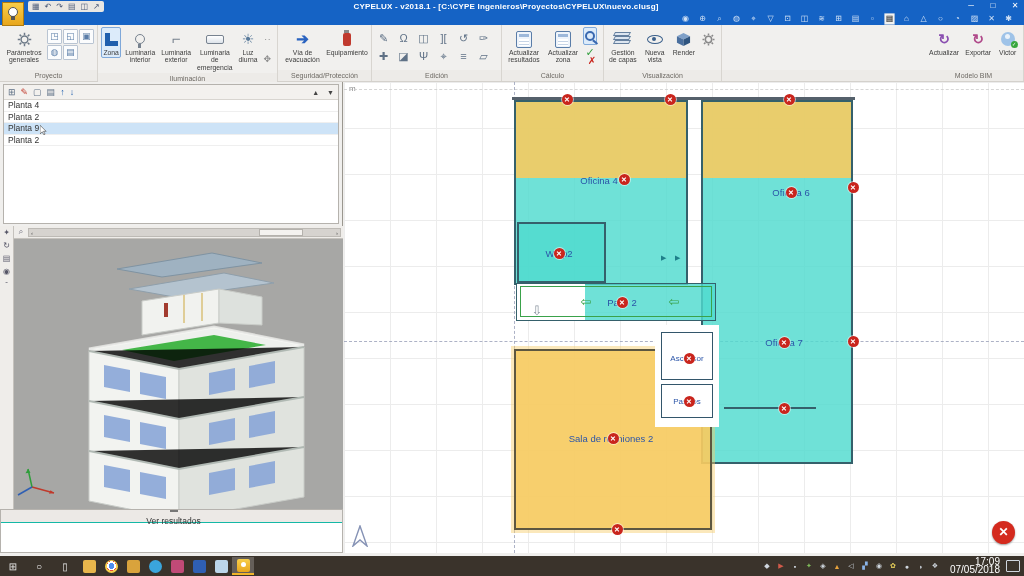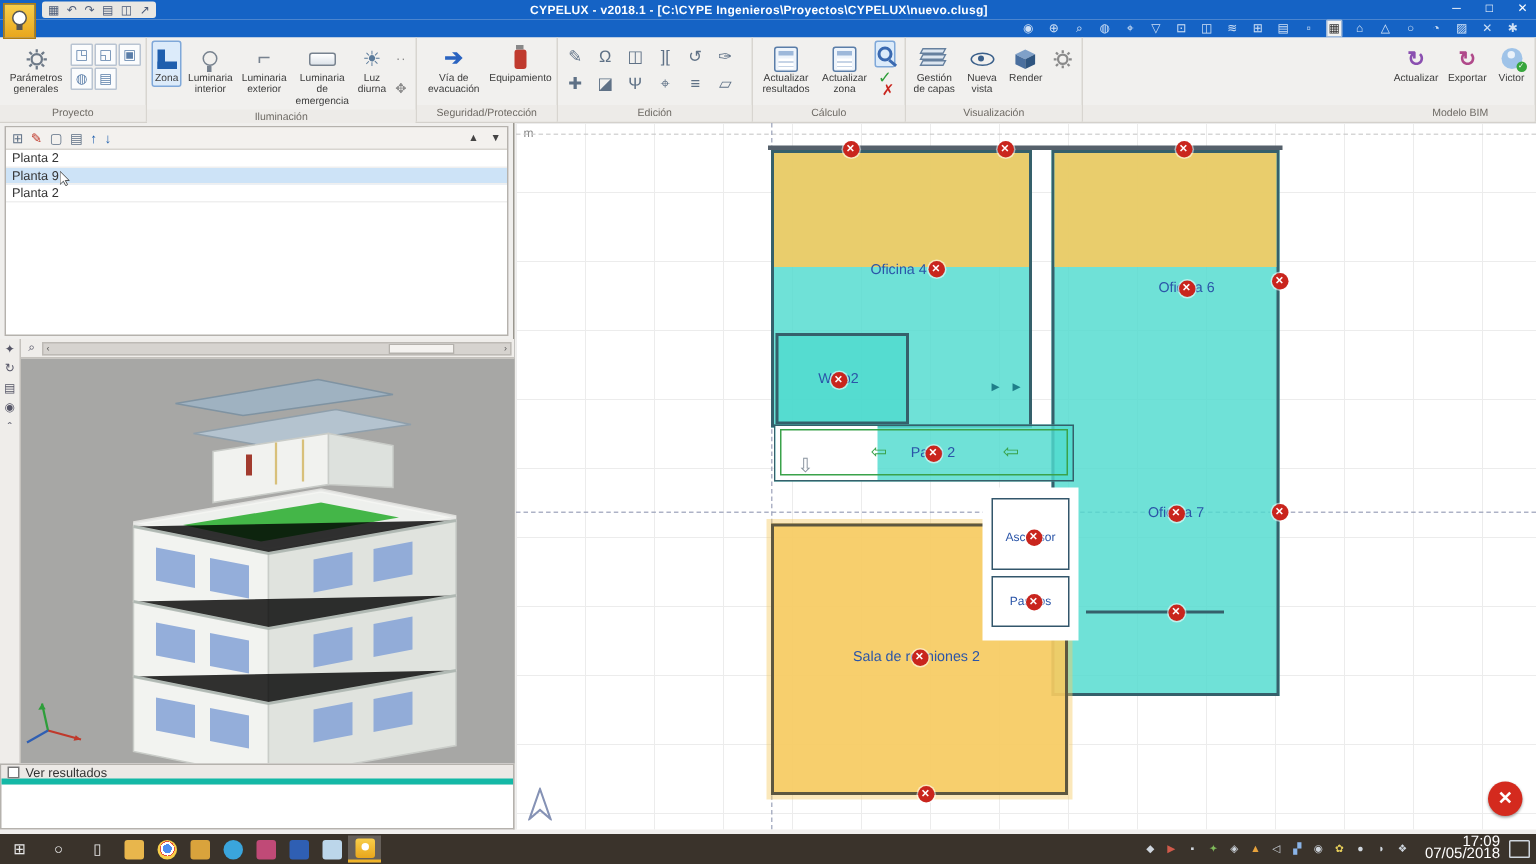--- a/index.html
+++ b/index.html
@@ -81,21 +81,21 @@
   #vp-left { position:absolute; left:0; top:0; width:14px; height:100%; background:#efedea; border-right:1px solid #c5c2bd; display:flex; flex-direction:column; align-items:center; padding-top:2px; gap:4px; }
   #vp-left span { font-size:8px; color:#556; }
   #vp-top { position:absolute; left:14px; top:0; right:0; height:13px; background:#efedea; border-bottom:1px solid #c5c2bd; display:flex; align-items:center; }
   #vp-zoomico { width:14px; font-size:8px; color:#556; text-align:center; }
   #vp-scroll { flex:1; height:9px; background:#d6d3cf; border:1px solid #bdbab5; position:relative; margin-right:2px; }
   #vp-scroll .arr { position:absolute; top:0; font-size:6px; line-height:8px; color:#555; }
   #vp-thumb { position:absolute; left:74%; top:0; width:14%; height:100%; background:#f4f2ef; border:1px solid #b5b2ad; }
   #axes { position:absolute; left:18px; bottom:8px; width:40px; height:36px; }
 
   #results-panel { position:absolute; left:0; top:427px; width:343px; height:44px; background:#fff; border:1px solid #b5b2ad; }
-  #results-head { height:13px; background:#ece9e6; border-bottom:4px solid #14b8a6; display:flex; align-items:center; gap:4px; padding-left:4px; }
+  #results-head { height:13px; background:#ece9e6; border-bottom:1px solid #14b8a6; display:flex; align-items:center; gap:4px; padding-left:4px;flex-direction:column; }
   #results-check { width:8px; height:8px; border:1px solid #777; background:#fff; }
   #results-label { font-size:8.5px; color:#333; }
 
   
   #canvas { position:absolute; left:344px; top:82px; width:680px; height:471px; background:#fff;
     background-image:linear-gradient(#ececec 1px, transparent 1px), linear-gradient(90deg,#ececec 1px, transparent 1px);
     background-size:46px 46px; overflow:hidden; }
   .guide-v { position:absolute; top:0; bottom:0; width:0; border-left:1px dashed #99a0b8; opacity:.8; }
   .guide-h { position:absolute; left:0; right:0; height:0; border-top:1px dashed #99a0b8; opacity:.8; }
   .room { position:absolute; }
@@ -408,20 +408,21 @@
       <span class="ic-red">✎</span>
       <span>▢</span>
       <span>▤</span>
       <span class="ic-blue">↑</span>
       <span class="ic-blue">↓</span>
       <span id="floors-updown">
         <span>▲</span>
         <span>▼</span>
       </span>
     </div>
+    <div class="floor-row">Planta 4</div>
     <div class="floor-row">Planta 2</div>
     <div class="floor-row sel">
       <span>Planta 9</span>
       <svg class="cursor-arrow" viewBox="0 0 8 11">
           <polygon points="0,0 0,10 2.6,7.6 4.4,11 5.8,10.2 4,7 7,7" fill="#fff" stroke="#444" stroke-width="0.7"></polygon>
         </svg>
     </div>
     <div class="floor-row">Planta 2</div>
   </div>
 

